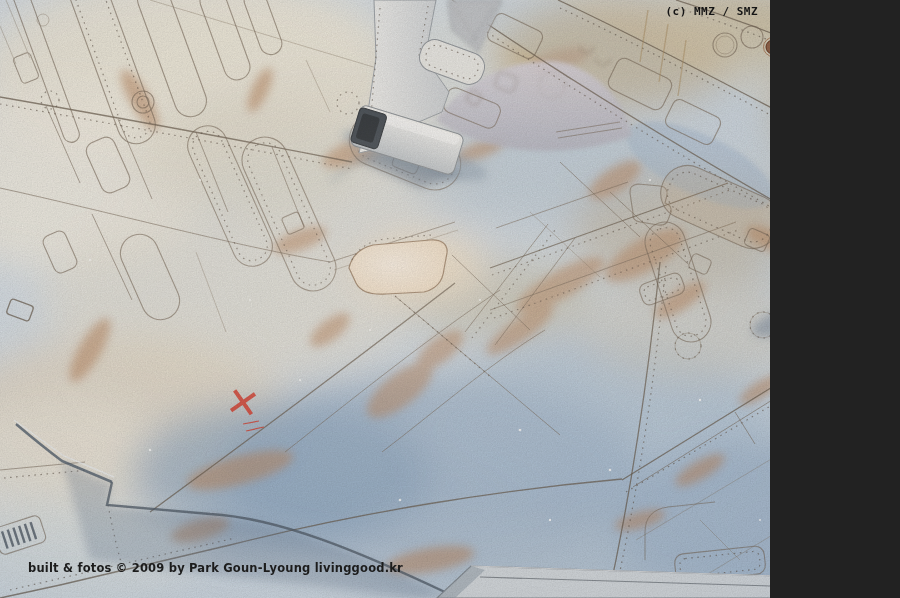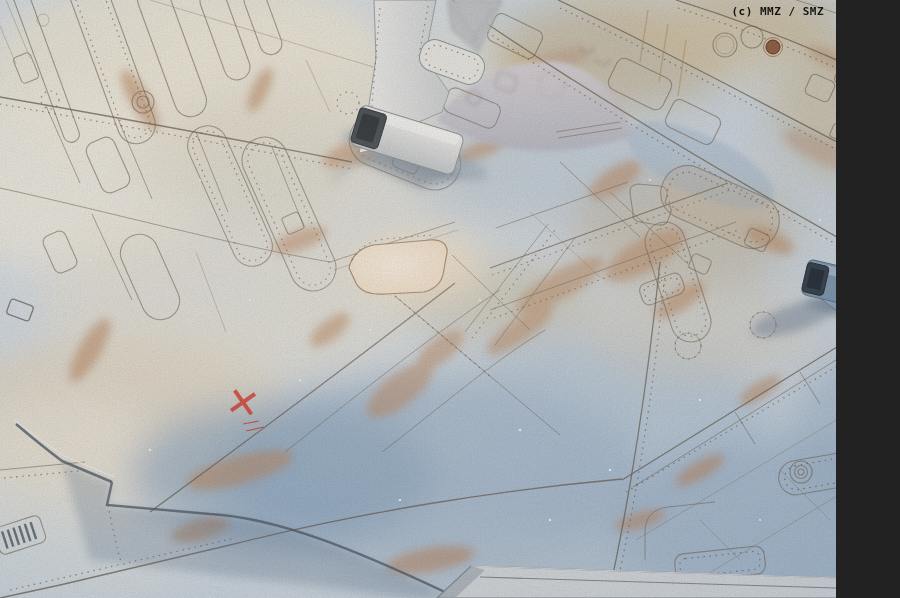--- a/index.html
+++ b/index.html
@@ -1,16 +1,16 @@
 <!DOCTYPE html>
 <html><head>
 <meta charset="utf-8">
 <style>
   html,body{margin:0;padding:0;background:#222;}
-  .stage{position:relative;width:836px;height:598px;overflow:hidden;
+  .stage{position:relative;width:770px;height:598px;overflow:hidden;
          font-family:"DejaVu Sans",sans-serif;}
   .stage svg{display:block;position:absolute;left:0;top:0;}
   .wm{position:absolute;top:5px;right:12px;
       font-family:"DejaVu Sans Mono",monospace;font-weight:700;font-size:11px;
       letter-spacing:.5px;color:#151515;white-space:pre;}
   .cap{position:absolute;left:28px;top:561px;
        font-family:"DejaVu Sans",sans-serif;font-weight:700;font-size:11.5px;
        letter-spacing:.2px;color:#1c1c1c;white-space:pre;}
   
   .pl{stroke:#6f5f4e;stroke-width:1;fill:none;stroke-opacity:.55;}
@@ -454,13 +454,14 @@
     <circle cx="550" cy="520" r="1.2"></circle>
         <circle cx="760" cy="520" r="1"></circle>
         <circle cx="200" cy="180" r="1.1"></circle>
   </g>
 
   <rect width="900" height="598" fill="url(#warm)"></rect>
   <rect width="900" height="598" filter="url(#grain)" opacity=".12"></rect>
 </svg>
 
 <div class="wm">(c) MMZ / SMZ</div>
+<div class="cap">built &amp; fotos © 2009 by Park Goun-Lyoung livinggood.kr</div>
 </div>
 
 </body></html>

